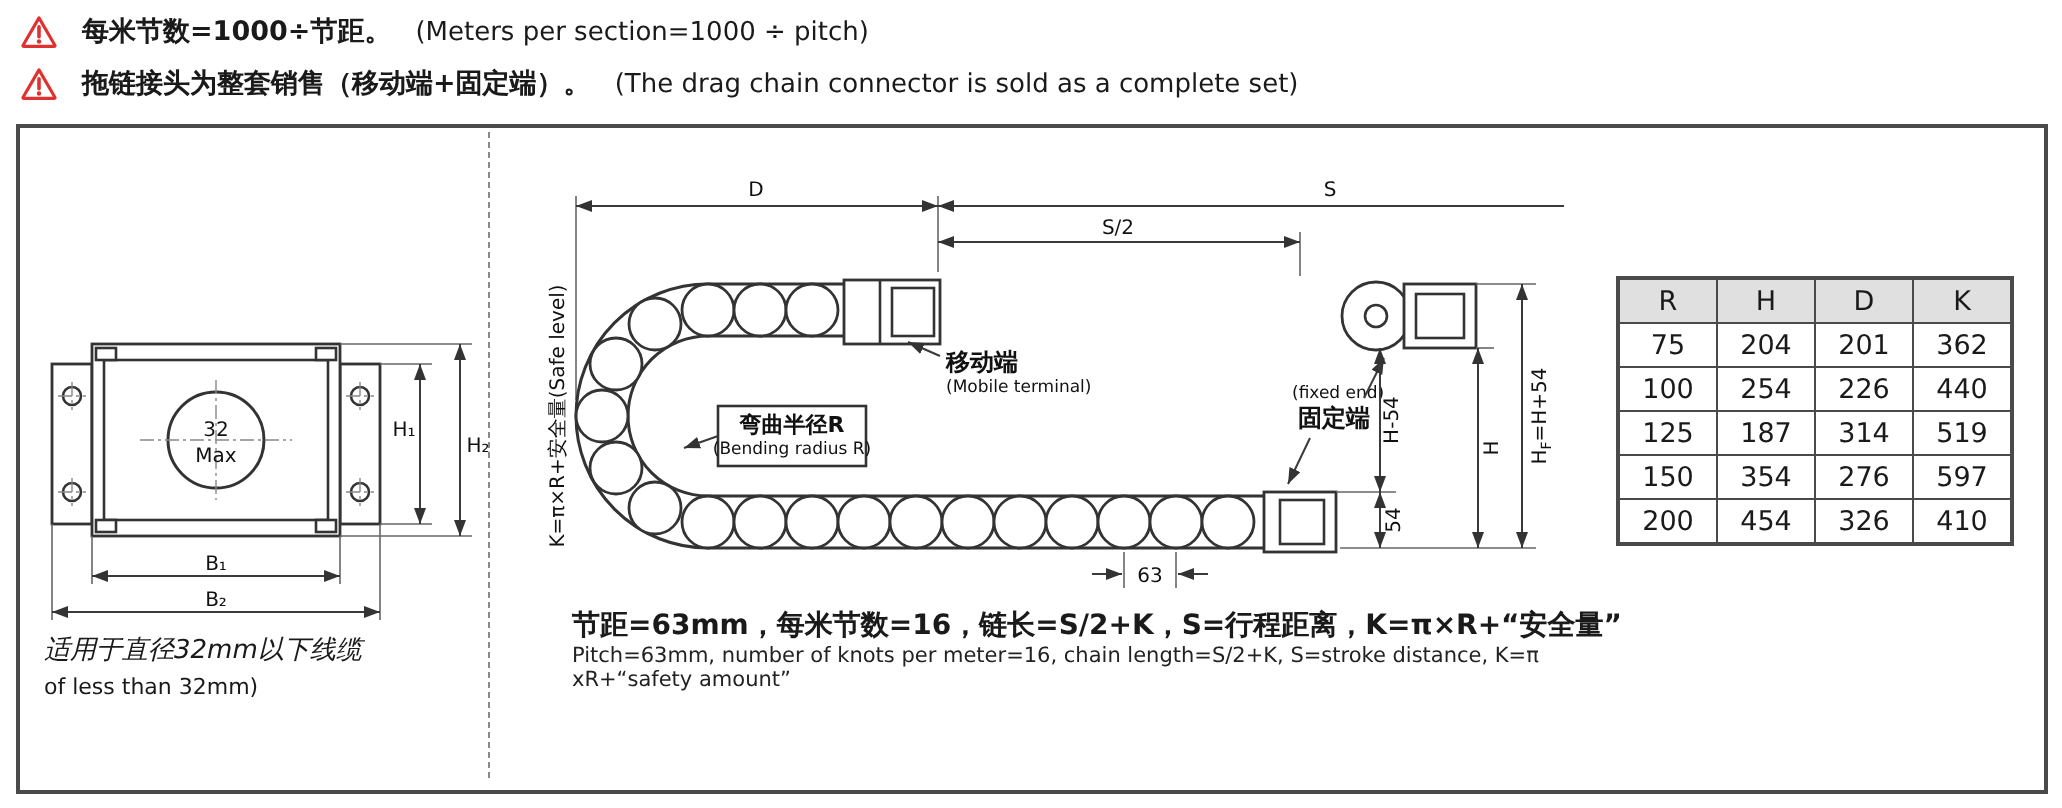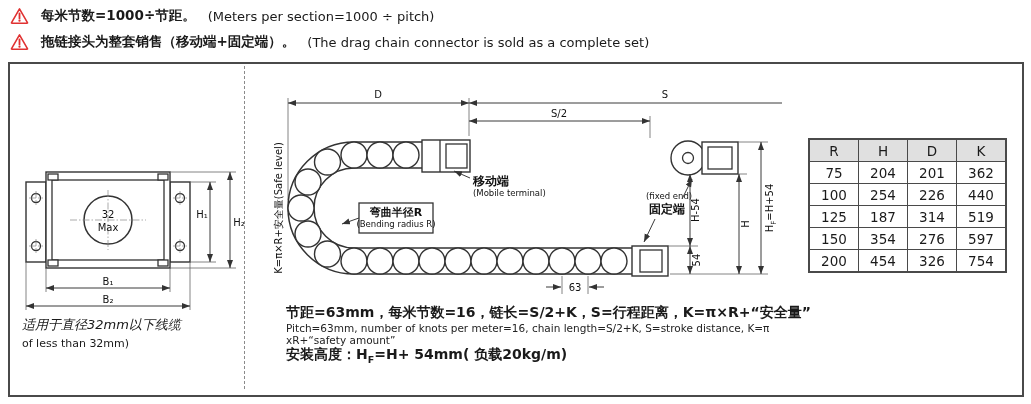--- a/index.html
+++ b/index.html
@@ -253,21 +253,20 @@
       </g>
 
       <g>
         <text x="30" y="136" text-anchor="middle" transform="rotate(-90 30 136)"><tspan class="lbl" font-size="11">K=π×R+安全量</tspan><tspan class="lbl" font-size="7.5">(Safe level)</tspan></text>
       </g>
     </svg>
 
     <div class="notes">
       <p class="nzh">节距=63mm，每米节数=16，链长=S/2+K，S=行程距离，K=π×R+“安全量”</p>
       <p class="nen">Pitch=63mm, number of knots per meter=16, chain length=S/2+K, S=stroke distance, K=π xR+“safety amount”</p>
-      <p class="nzh"><span>安装高度：H</span><sub>F</sub><span>=H+ 54mm( 负载20kg/m)</span></p>
     </div>
 
     <table class="spec-table">
       <thead>
         <tr>
           <th>R</th>
           <th>H</th>
           <th>D</th>
           <th>K</th>
         </tr>
@@ -294,19 +293,19 @@
         <tr>
           <td>150</td>
           <td>354</td>
           <td>276</td>
           <td>597</td>
         </tr>
         <tr>
           <td>200</td>
           <td>454</td>
           <td>326</td>
-          <td>754</td>
+          <td>410</td>
         </tr>
       </tbody>
     </table>
 
   </div>
 </div>
 
 </body></html>

